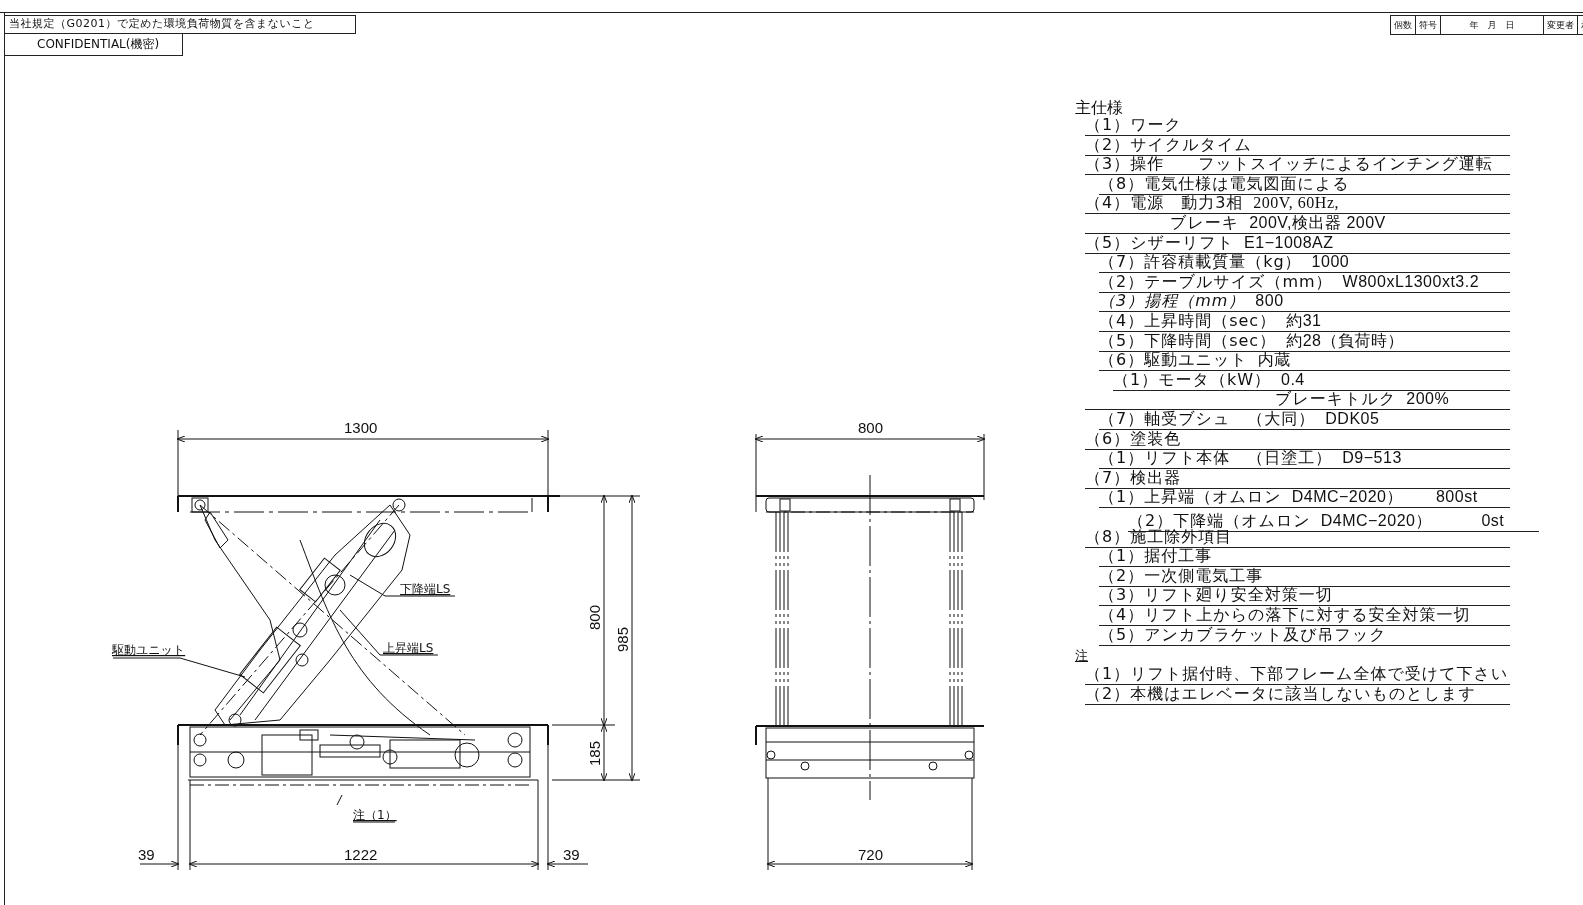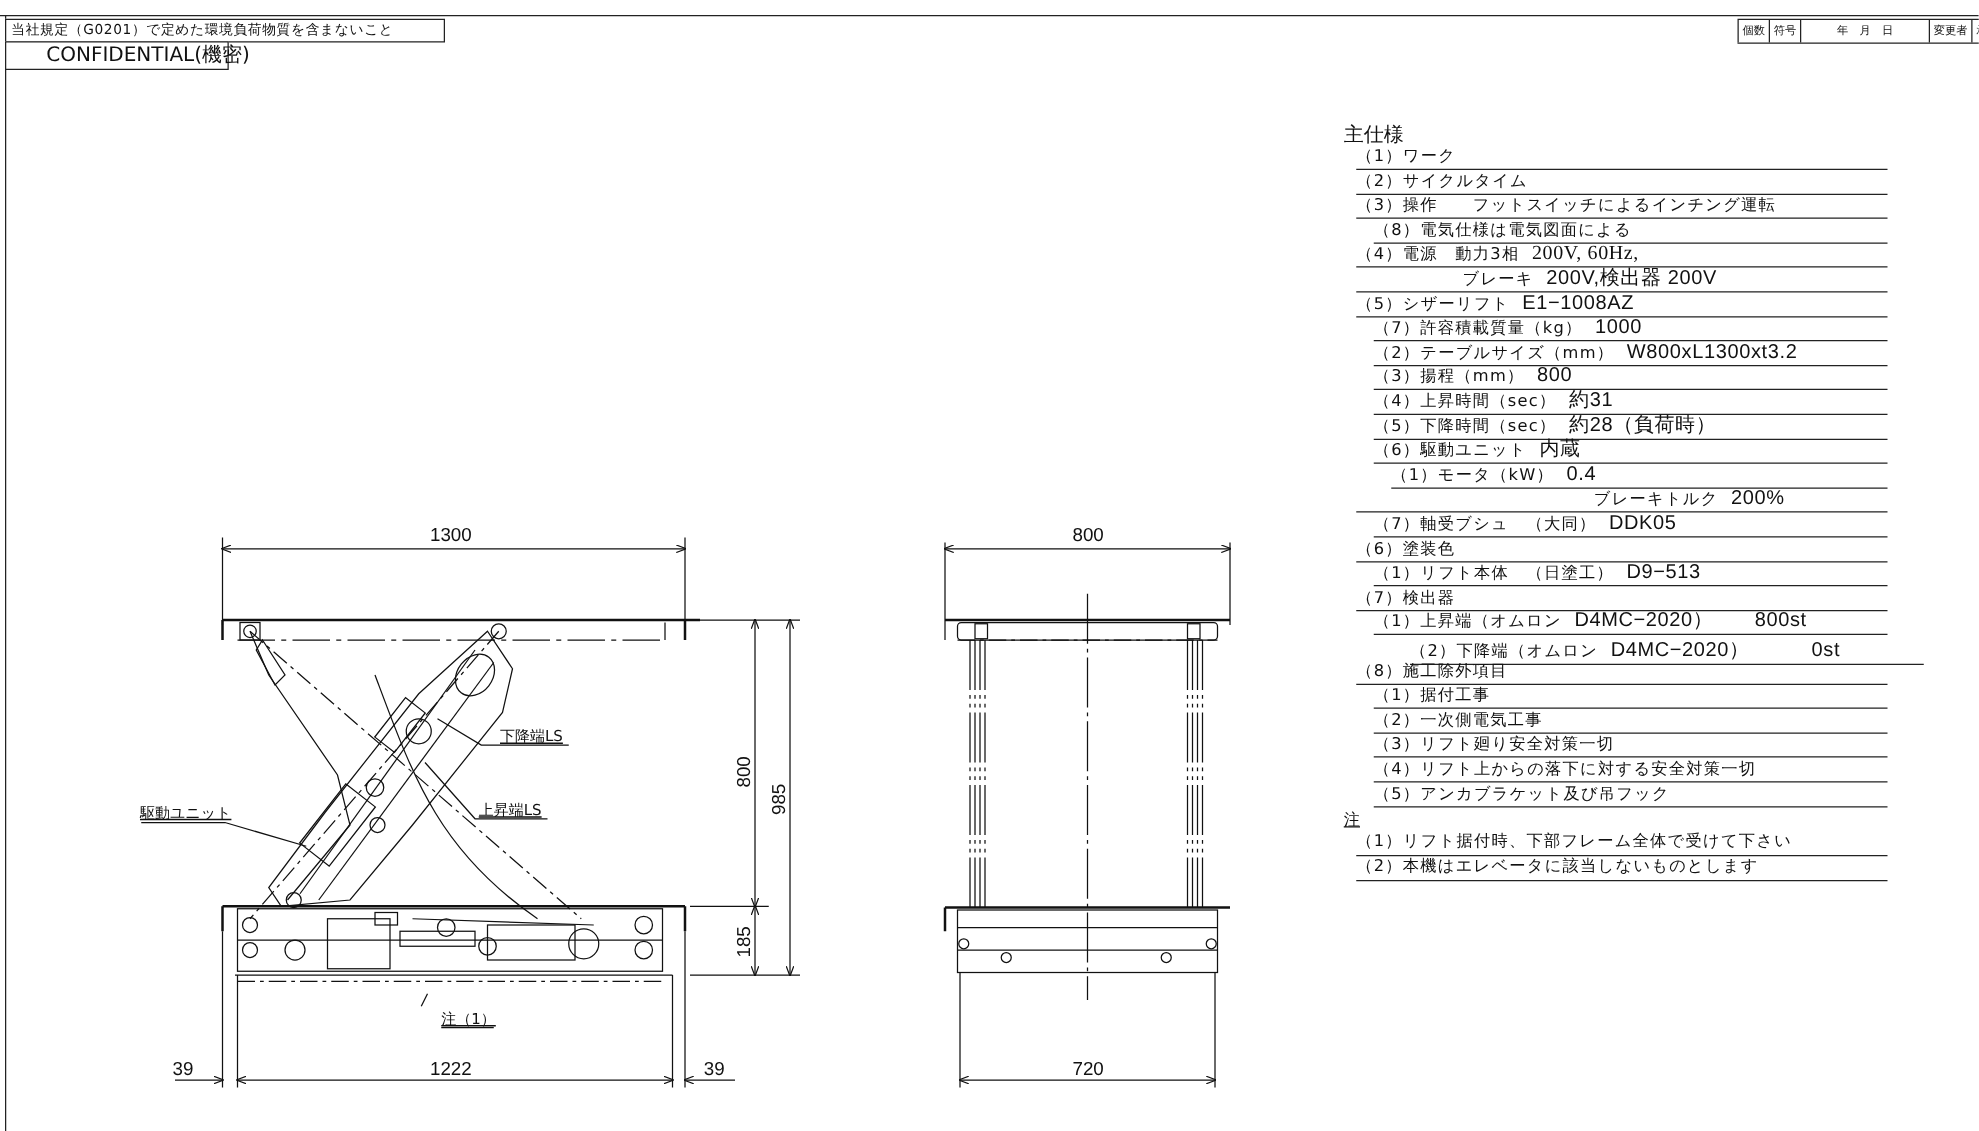--- a/index.html
+++ b/index.html
@@ -3,31 +3,31 @@
 <meta charset="utf-8">
 <style>
   html, body { margin: 0; padding: 0; background: #ffffff; }
   body { width: 1583px; height: 905px; position: relative; overflow: hidden;
          font-family: "DejaVu Sans", "Liberation Sans", sans-serif; color: #111; }
   .frame-top { position: absolute; left: 0; top: 12px; width: 1583px; height: 0; border-top: 1px solid #222; }
   .frame-left { position: absolute; left: 4px; top: 12px; width: 0; height: 893px; border-left: 1px solid #222; }
   .stamp { position: absolute; left: 4px; border: 1px solid #222; font-size: 11px; line-height: 16px;
            padding: 0 4px; background: #fff; white-space: nowrap; }
   .stamp.s1 { top: 15px; height: 17px; width: 342px; letter-spacing: 0.5px; }
-  .stamp.s2 { top: 33px; height: 21px; width: 141px; font-size: 16px; line-height: 20px; padding-left: 32px; }
+  .stamp.s2 { top: 33px; height: 21px; width: 141px; font-size: 12px; line-height: 20px; padding-left: 32px; }
   .rev-table { position: absolute; top: 15px; left: 1390px; height: 18px; display: flex;
                border-top: 1px solid #222; border-bottom: 1px solid #222; font-size: 9px; }
   .rev-table .cell { border-left: 1px solid #222; padding: 0 3px; line-height: 18px; white-space: nowrap; }
   .rev-table .wide { width: 96px; text-align: center; word-spacing: 10px; }
   .drawing { position: absolute; left: 0; top: 0; }
   .spec { position: absolute; left: 1075px; top: 98px; width: 450px; font-size: 13px; }
   .spec .title { position: absolute; left: 0; top: 0; font-size: 16px; }
   .row { position: absolute; height: 19px; line-height: 18px; border-bottom: 1px solid #222; white-space: nowrap; }
   .row .v { font-family: "Liberation Sans", sans-serif; font-size: 16px; letter-spacing: 0.5px; }
-  .row .lbl { font-size: 13px; letter-spacing: 1px; }
+  .row .lbl { font-size: 16px; letter-spacing: 1px; }
   .dim { font-family: "Liberation Sans", sans-serif; font-size: 15px; fill: #111; }
   .lead { font-size: 12px; fill: #111; text-decoration: underline; }
 </style>
 </head>
 <body>
 
 <div class="frame-top"></div>
 <div class="frame-left"></div>
 
 <div class="stamp s1">当社規定（G0201）で定めた環境負荷物質を含まないこと</div>
@@ -182,21 +182,21 @@
   <div id="spec-rows">
       <div class="row" style="left: 10px; top: 18px; width: 425px;"><span class="lbl" style="padding-left: 0px;">（1）ワーク</span><span class="v" style="margin-left: 10px;"></span></div>
       <div class="row" style="left: 10px; top: 37.6px; width: 425px;"><span class="lbl" style="padding-left: 0px;">（2）サイクルタイム</span><span class="v" style="margin-left: 10px;"></span></div>
       <div class="row" style="left: 10px; top: 57.2px; width: 425px;"><span class="lbl" style="padding-left: 0px;">（3）操作　　フットスイッチによるインチング運転</span><span class="v" style="margin-left: 10px;"></span></div>
       <div class="row" style="left: 24px; top: 76.8px; width: 411px;"><span class="lbl" style="padding-left: 0px;">（8）電気仕様は電気図面による</span><span class="v" style="margin-left: 10px;"></span></div>
       <div class="row" style="left: 10px; top: 96.4px; width: 425px;"><span class="lbl" style="padding-left: 0px;">（4）電源　動力3相</span><span class="v" style="margin-left: 10px; font-family: Liberation Serif, serif;">200V,  60Hz,</span></div>
       <div class="row" style="left: 10px; top: 116px; width: 425px;"><span class="lbl" style="padding-left: 85px;">ブレーキ</span><span class="v" style="margin-left: 10px;">200V,検出器  200V</span></div>
       <div class="row" style="left: 10px; top: 135.6px; width: 425px;"><span class="lbl" style="padding-left: 0px;">（5）シザーリフト</span><span class="v" style="margin-left: 10px;">E1−1008AZ</span></div>
       <div class="row" style="left: 24px; top: 155.2px; width: 411px;"><span class="lbl" style="padding-left: 0px;">（7）許容積載質量（kg）</span><span class="v" style="margin-left: 10px;">1000</span></div>
       <div class="row" style="left: 24px; top: 174.8px; width: 411px;"><span class="lbl" style="padding-left: 0px;">（2）テーブルサイズ（mm）</span><span class="v" style="margin-left: 10px;">W800xL1300xt3.2</span></div>
-      <div class="row" style="left: 24px; top: 194.4px; width: 411px;"><span class="lbl" style="padding-left: 0px;">（3）揚程（mm）</span><span class="v" style="margin-left: 10px;">800</span></div>
+      <div class="row" style="left: 24px; top: 194.4px; width: 411px;"><span class="lbl" style="padding-left: 0px; font-style: italic;">（3）揚程（mm）</span><span class="v" style="margin-left: 10px;">800</span></div>
       <div class="row" style="left: 24px; top: 214px; width: 411px;"><span class="lbl" style="padding-left: 0px;">（4）上昇時間（sec）</span><span class="v" style="margin-left: 10px;">約31</span></div>
       <div class="row" style="left: 24px; top: 233.6px; width: 411px;"><span class="lbl" style="padding-left: 0px;">（5）下降時間（sec）</span><span class="v" style="margin-left: 10px;">約28（負荷時）</span></div>
       <div class="row" style="left: 24px; top: 253.2px; width: 411px;"><span class="lbl" style="padding-left: 0px;">（6）駆動ユニット</span><span class="v" style="margin-left: 10px;">内蔵</span></div>
       <div class="row" style="left: 38px; top: 272.8px; width: 397px;"><span class="lbl" style="padding-left: 0px;">（1）モータ（kW）</span><span class="v" style="margin-left: 10px;">0.4</span></div>
       <div class="row" style="left: 10px; top: 292.4px; width: 425px;"><span class="lbl" style="padding-left: 190px;">ブレーキトルク</span><span class="v" style="margin-left: 10px;">200%</span></div>
       <div class="row" style="left: 24px; top: 312px; width: 411px;"><span class="lbl" style="padding-left: 0px;">（7）軸受ブシュ　（大同）</span><span class="v" style="margin-left: 10px;">DDK05</span></div>
       <div class="row" style="left: 10px; top: 331.6px; width: 425px;"><span class="lbl" style="padding-left: 0px;">（6）塗装色</span><span class="v" style="margin-left: 10px;"></span></div>
       <div class="row" style="left: 24px; top: 351.2px; width: 411px;"><span class="lbl" style="padding-left: 0px;">（1）リフト本体　（日塗工）</span><span class="v" style="margin-left: 10px;">D9−513</span></div>
       <div class="row" style="left: 10px; top: 370.8px; width: 425px;"><span class="lbl" style="padding-left: 0px;">（7）検出器</span><span class="v" style="margin-left: 10px;"></span></div>
       <div class="row" style="left: 24px; top: 390.4px; width: 411px;"><span class="lbl" style="padding-left: 0px;">（1）上昇端（オムロン</span><span class="v" style="margin-left: 10px;">D4MC−2020）　　800st</span></div>

